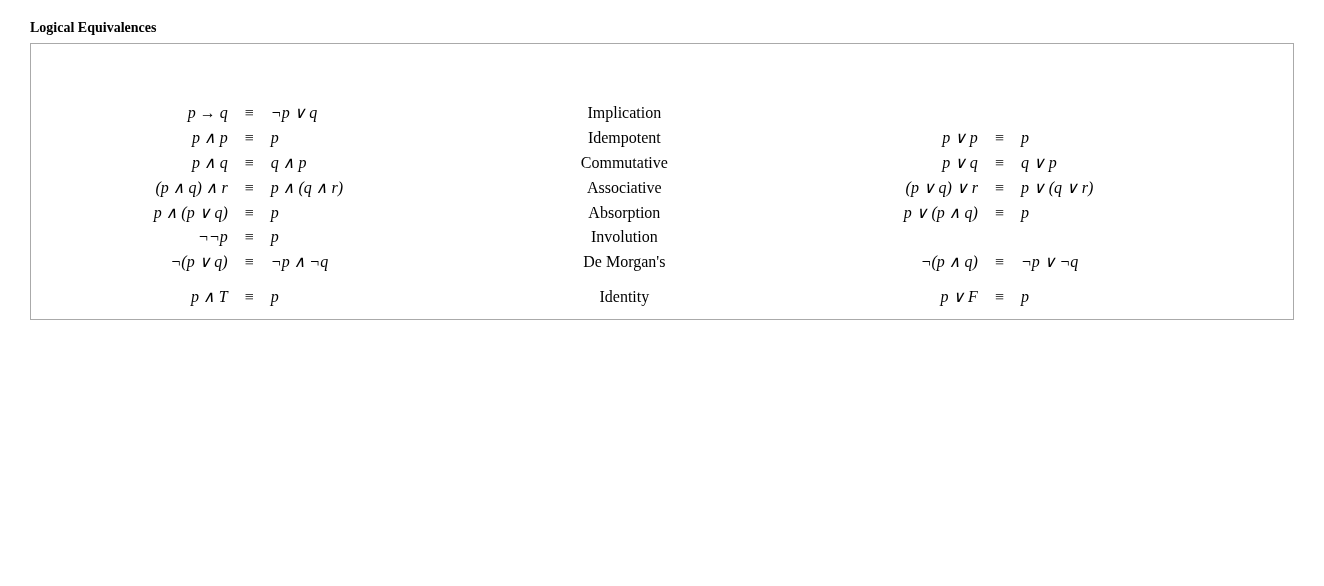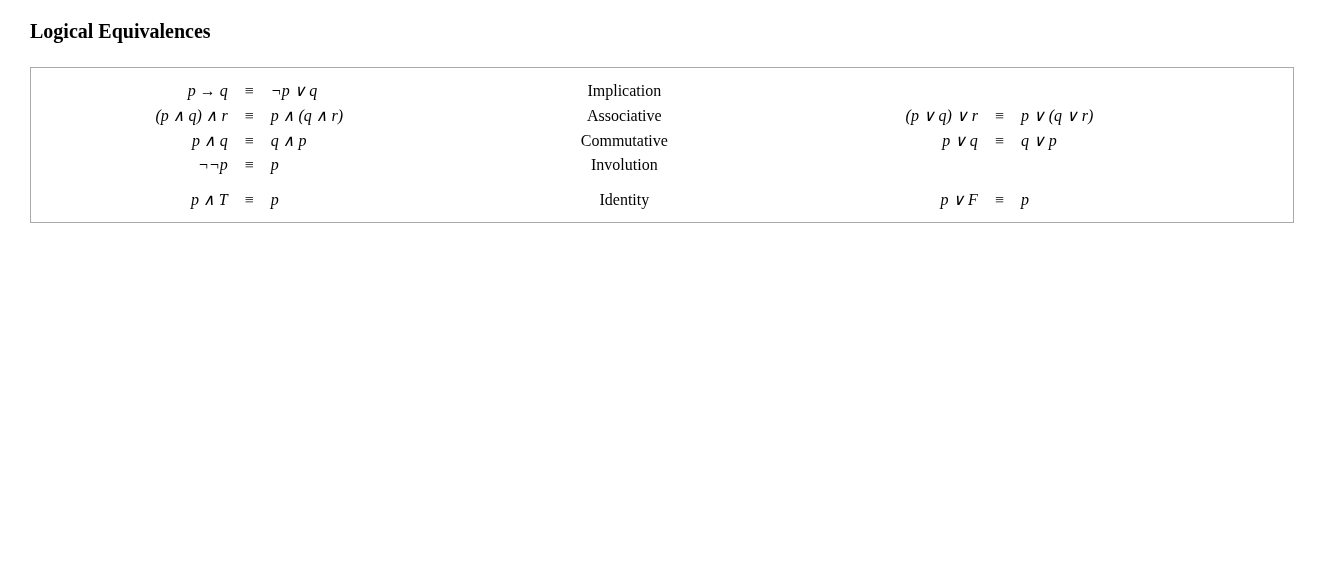--- a/index.html
+++ b/index.html
@@ -6,34 +6,35 @@
     body {
       background: #fff;
       font-family: 'Times New Roman', Times, serif;
       font-size: 16px;
       color: #000;
       padding: 20px 30px;
       width: 1324px;
       min-height: 586px;
     }
     h2 {
-      font-size: 20px;
+      font-size: 14px;
       font-weight: bold;
-      margin-bottom: 24px;
+      margin-bottom: 7px;
       font-family: 'Times New Roman', Times, serif;
     }
     .table-container {
       width: 100%;
       border: 1px solid #aaa;
       padding: 10px 0;
     }
     table {
       width: 100%;
       border-collapse: collapse;
       font-style: italic;
+      margin-top: 46px;
     }
     table td {
       padding: 3px 6px;
       white-space: nowrap;
       vertical-align: middle;
     }
     .col-left-expr {
       text-align: right;
       width: 160px;
       padding-right: 4px;
@@ -80,45 +81,72 @@
     <tr>
       <td class="col-left-expr">p → q</td>
       <td class="col-equiv">≡</td>
       <td class="col-left-result">¬p ∨ q</td>
       <td class="col-name">Implication</td>
       <td class="col-right-expr"></td>
       <td class="col-right-equiv"></td>
       <td class="col-right-result"></td>
     </tr>
         <tr>
-      <td class="col-left-expr">(p ∧ q) ∧ r</td>
+      <td class="col-left-expr">p ∧ p</td>
       <td class="col-equiv">≡</td>
-      <td class="col-left-result">p ∧ (q ∧ r)</td>
-      <td class="col-name">Associative</td>
-      <td class="col-right-expr">(p ∨ q) ∨ r</td>
+      <td class="col-left-result">p</td>
+      <td class="col-name">Idempotent</td>
+      <td class="col-right-expr">p ∨ p</td>
       <td class="col-right-equiv">≡</td>
-      <td class="col-right-result">p ∨ (q ∨ r)</td>
+      <td class="col-right-result">p</td>
     </tr>
         <tr>
       <td class="col-left-expr">p ∧ q</td>
       <td class="col-equiv">≡</td>
       <td class="col-left-result">q ∧ p</td>
       <td class="col-name">Commutative</td>
       <td class="col-right-expr">p ∨ q</td>
       <td class="col-right-equiv">≡</td>
       <td class="col-right-result">q ∨ p</td>
     </tr>
         <tr>
+      <td class="col-left-expr">(p ∧ q) ∧ r</td>
+      <td class="col-equiv">≡</td>
+      <td class="col-left-result">p ∧ (q ∧ r)</td>
+      <td class="col-name">Associative</td>
+      <td class="col-right-expr">(p ∨ q) ∨ r</td>
+      <td class="col-right-equiv">≡</td>
+      <td class="col-right-result">p ∨ (q ∨ r)</td>
+    </tr>
+        <tr>
+      <td class="col-left-expr">p ∧ (p ∨ q)</td>
+      <td class="col-equiv">≡</td>
+      <td class="col-left-result">p</td>
+      <td class="col-name">Absorption</td>
+      <td class="col-right-expr">p ∨ (p ∧ q)</td>
+      <td class="col-right-equiv">≡</td>
+      <td class="col-right-result">p</td>
+    </tr>
+        <tr>
       <td class="col-left-expr">¬¬p</td>
       <td class="col-equiv">≡</td>
       <td class="col-left-result">p</td>
       <td class="col-name">Involution</td>
       <td class="col-right-expr"></td>
       <td class="col-right-equiv"></td>
       <td class="col-right-result"></td>
+    </tr>
+        <tr>
+      <td class="col-left-expr">¬(p ∨ q)</td>
+      <td class="col-equiv">≡</td>
+      <td class="col-left-result">¬p ∧ ¬q</td>
+      <td class="col-name">De Morgan's</td>
+      <td class="col-right-expr">¬(p ∧ q)</td>
+      <td class="col-right-equiv">≡</td>
+      <td class="col-right-result">¬p ∨ ¬q</td>
     </tr>
         <tr style="height: 10px;"></tr>
         <tr>
       <td class="col-left-expr">p ∧ T</td>
       <td class="col-equiv">≡</td>
       <td class="col-left-result">p</td>
       <td class="col-name">Identity</td>
       <td class="col-right-expr">p ∨ F</td>
       <td class="col-right-equiv">≡</td>
       <td class="col-right-result">p</td>

